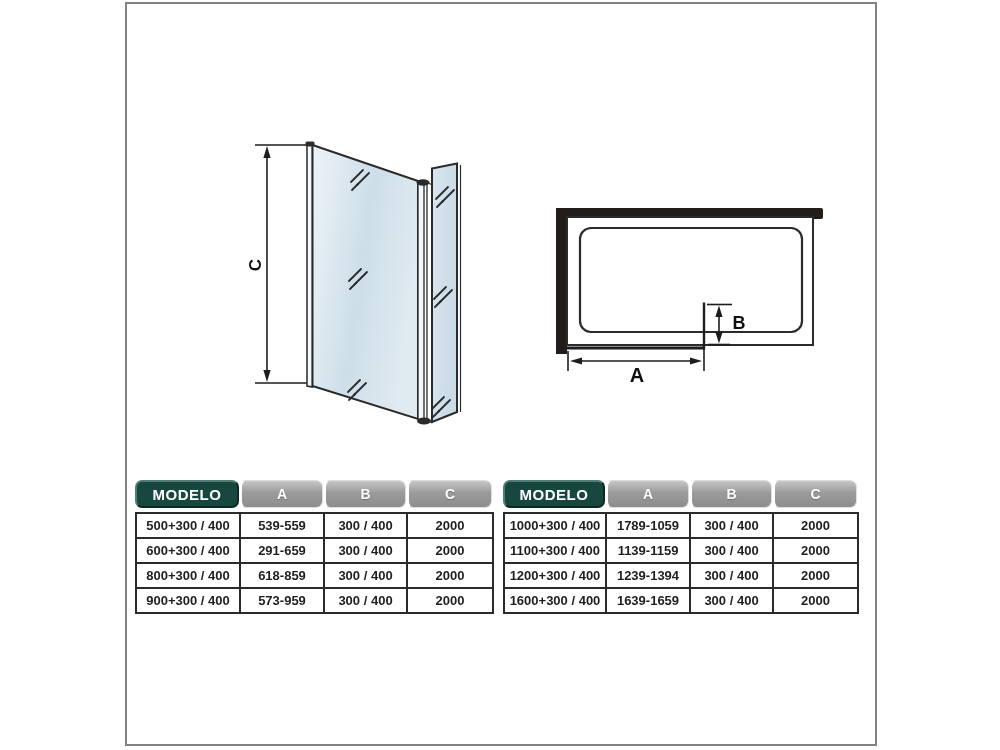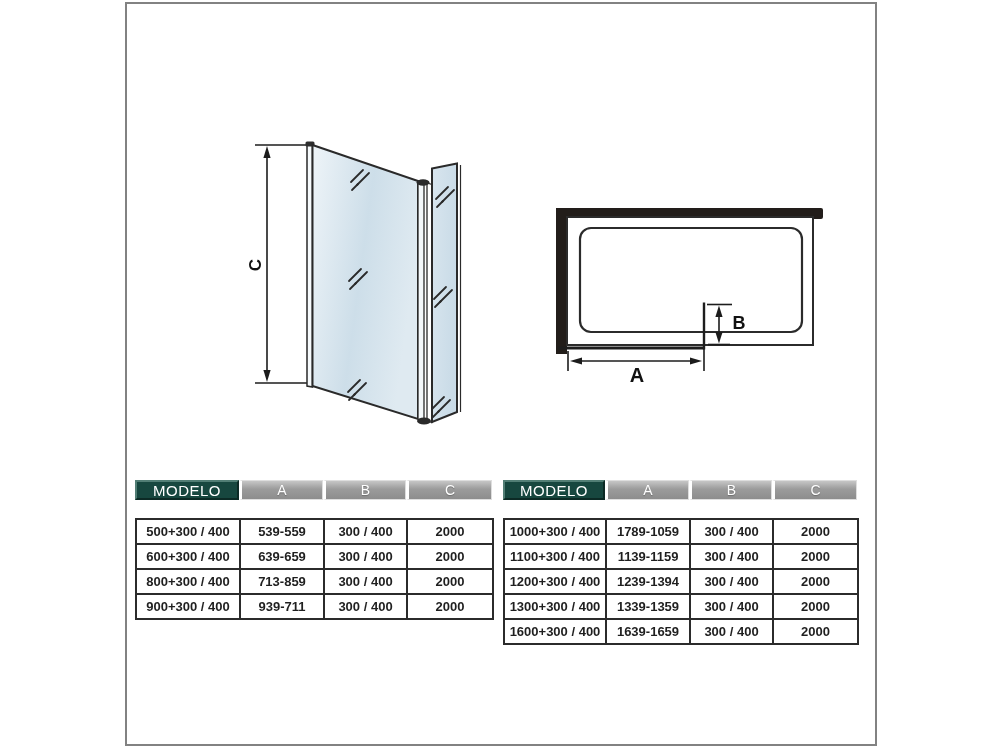--- a/index.html
+++ b/index.html
@@ -10,30 +10,30 @@
   .abs{position:absolute;}
   .dim-label{position:absolute;font-weight:bold;color:#111;text-align:center;}
   #label-c{left:243px;top:251px;width:26px;height:28px;font-size:17px;
            display:flex;align-items:center;justify-content:center;transform:rotate(-90deg);}
   #label-a{left:615px;top:364px;width:44px;font-size:20px;}
   #label-b{left:726px;top:313px;width:26px;font-size:18px;}
 
   
   .spec-table{position:absolute;}
   .hdr-row{display:flex;height:20px;}
-  .hdr-cell{box-sizing:border-box;height:20px;display:flex;align-items:center;justify-content:center;
-            font-weight:normal;color:var(--abc-header-text,#fff);}
+  .hdr-cell{box-sizing:border-box;height:28px;display:flex;align-items:center;justify-content:center;
+            font-weight:bold;color:var(--abc-header-text,#fff);border-radius:7px;}
   .hdr-modelo{background:var(--modelo-header-bg,#17473f);
               border-top:2px solid #527e75;border-left:2px solid #527e75;
               border-bottom:2px solid #0c2a25;border-right:2px solid #0c2a25;
               font-size:15px;letter-spacing:.5px;color:var(--modelo-header-text,#fff);}
   .hdr-grey{background:linear-gradient(180deg,#c6c6c6 0%,#9b9b9b 45%,#8d8d8d 100%);
             border:1px solid #dedede;border-left:3px solid #fff;
             font-size:14px;text-shadow:0 1px 1px #6e6e6e;}
-  table.grid{border-collapse:collapse;table-layout:fixed;margin-top:18px;}
+  table.grid{border-collapse:collapse;table-layout:fixed;margin-top:12px;}
   table.grid td{box-sizing:border-box;border:2px solid var(--table-border,#2b2b2b);
                 height:25px;text-align:center;vertical-align:middle;
                 font-weight:bold;font-size:13px;color:var(--cell-text,#1f1f1f);
                 background:#fff;padding:0;white-space:nowrap;}
 </style>
 </head>
 <body>
 
 <div class="canvas">
   <div class="frame"></div>
@@ -132,33 +132,33 @@
         </colgroup>
       <tbody>
           <tr>
             <td>500+300 / 400</td>
             <td>539-559</td>
             <td>300 / 400</td>
             <td>2000</td>
           </tr>
           <tr>
             <td>600+300 / 400</td>
-            <td>639-659</td>
+            <td>291-659</td>
             <td>300 / 400</td>
             <td>2000</td>
           </tr>
           <tr>
             <td>800+300 / 400</td>
-            <td>713-859</td>
+            <td>618-859</td>
             <td>300 / 400</td>
             <td>2000</td>
           </tr>
           <tr>
             <td>900+300 / 400</td>
-            <td>939-711</td>
+            <td>573-959</td>
             <td>300 / 400</td>
             <td>2000</td>
           </tr>
         </tbody>
     </table>
   </div>
 
   <div class="spec-table" style="left:503px;top:480px;width:354px;">
     <div class="hdr-row">
       <div class="hdr-cell hdr-modelo" style="width:102px">MODELO</div>
@@ -186,26 +186,20 @@
             <td>300 / 400</td>
             <td>2000</td>
           </tr>
           <tr>
             <td>1200+300 / 400</td>
             <td>1239-1394</td>
             <td>300 / 400</td>
             <td>2000</td>
           </tr>
           <tr>
-            <td>1300+300 / 400</td>
-            <td>1339-1359</td>
-            <td>300 / 400</td>
-            <td>2000</td>
-          </tr>
-          <tr>
             <td>1600+300 / 400</td>
             <td>1639-1659</td>
             <td>300 / 400</td>
             <td>2000</td>
           </tr>
         </tbody>
     </table>
   </div>
 </div>
 

